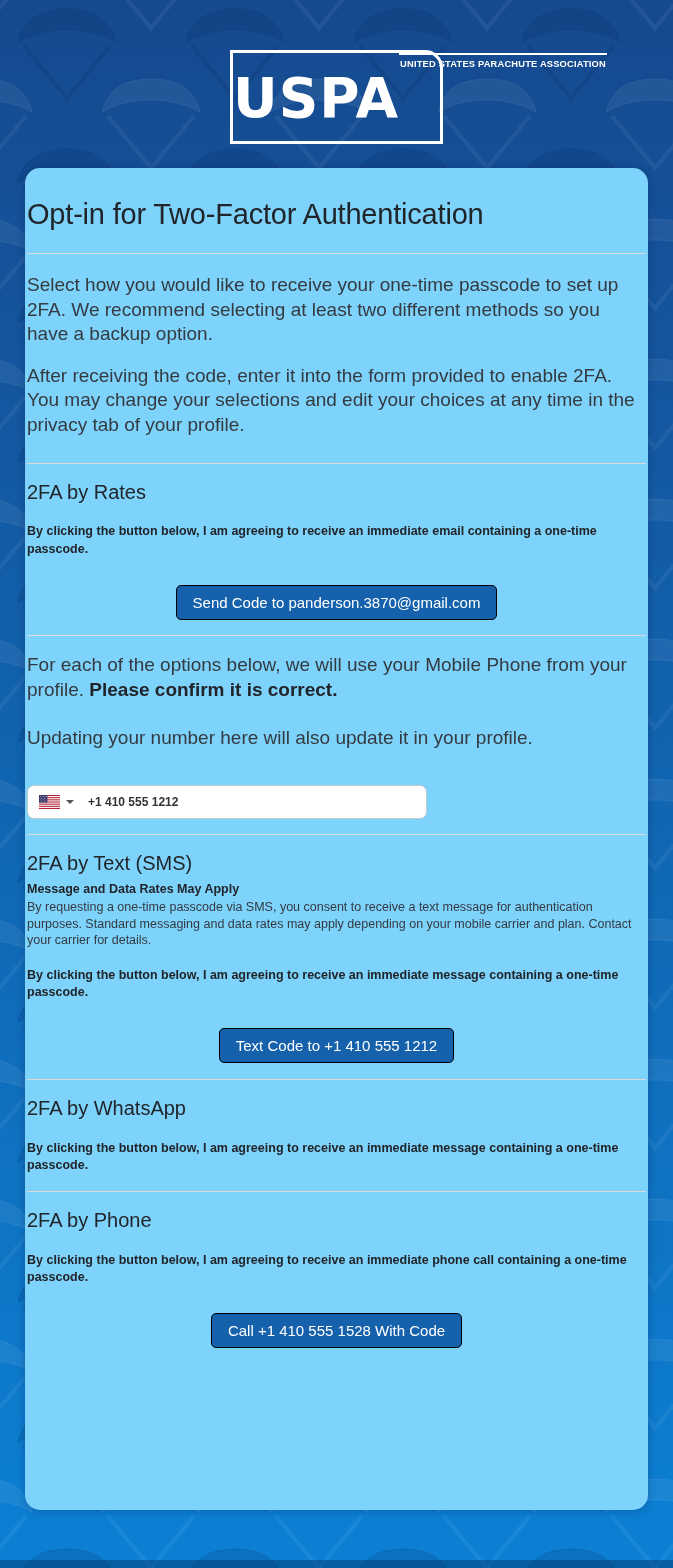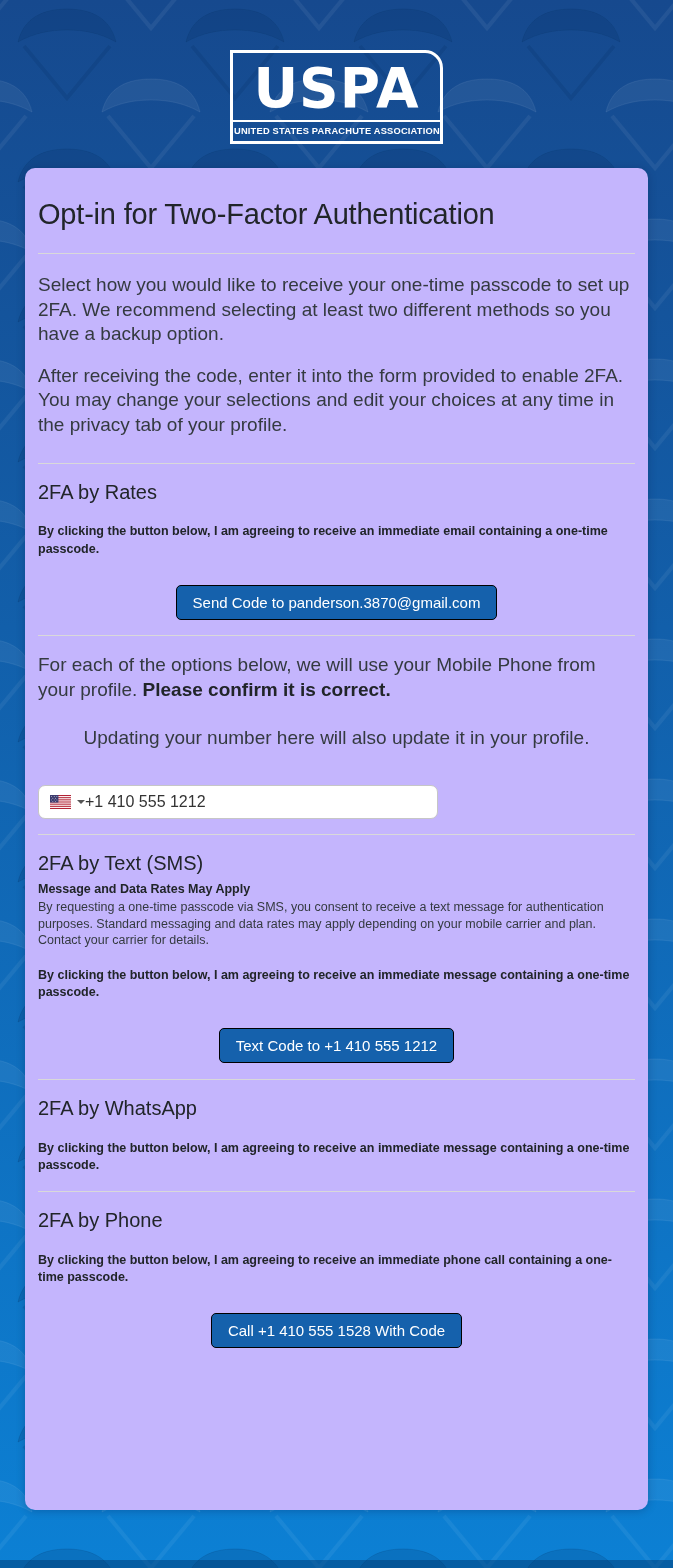--- a/index.html
+++ b/index.html
@@ -11,60 +11,60 @@
   }
   .bg { position:absolute; left:0; top:0; z-index:0; }
 
   
   .logo {
     position:relative; z-index:1;
     width:213px; height:94px;
     margin:50px auto 0;
     border:3px solid #ffffff;
     border-top-right-radius:18px;
-    display:flex; flex-direction:column;
+    display:flex; flex-direction:row;
     cursor:pointer;
   }
   .logo-acronym {
     flex:1; display:flex; align-items:center; justify-content:center;
     color:#fff; font-family:"DejaVu Sans",sans-serif; font-weight:700;
     font-size:55px; line-height:1; letter-spacing:1px; padding-top:3px;
   }
   .logo-name {
     border-top:2px solid #fff;
     color:#fff; font-weight:700; font-size:9.3px; letter-spacing:0.2px;
     padding:4px 1px 5px; white-space:nowrap;
   }
 
   
   .card {
     position:relative; z-index:1;
     margin:24px 25px 0;
     height:1342px;
-    background:#c4b5fd;
-    border-radius:10px;
-    padding:14px 13px 0;
+    background:#7dd3fc;
+    border-radius:15px;
+    padding:14px 2px 0;
     color:#212529;
     box-shadow:0 1px 8px rgba(0,20,60,0.25);
   }
   h1 {
     font-size:29px; font-weight:400; line-height:40px;
     letter-spacing:-0.2px; margin-top:12px; color:#212529;
   }
   h2 { font-size:20px; font-weight:400; line-height:27px; margin-top:15px; color:#212529; }
   hr { border:0; border-top:1px solid #d9d9d9; }
   .hr-title { margin-top:19px; }
   .hr-a { margin-top:26px; }
   .hr-b { margin-top:15px; }
   .hr-c { margin-top:16px; }
   p.body { font-size:19px; line-height:24.5px; color:#343a40; }
   .mt19 { margin-top:19px; }
   .mt16 { margin-top:16px; }
   .mt17 { margin-top:17px; }
-  .mt24 { margin-top:24px;text-align:center; }
+  .mt24 { margin-top:24px; }
   .consent {
     font-size:12.5px; font-weight:700; line-height:17.5px;
     color:#212529; margin-top:17px;
   }
   .consent.mt18 { margin-top:18px; }
   .rates-title { font-size:12.5px; font-weight:700; line-height:17.5px; margin-top:4px; color:#212529; }
   .rates-body { font-size:12.5px; font-weight:400; line-height:16.5px; margin-top:1px; color:#343a40; }
   .btn-row { text-align:center; margin-top:27px; }
   .btn-row.mt26 { margin-top:26px; }
   .btn {
@@ -90,21 +90,21 @@
     background:#fff;
     cursor:text;
   }
   .country-selector { display:flex; align-items:center; gap:6px; cursor:pointer; }
   .caret {
     width:0; height:0;
     border-left:4px solid transparent;
     border-right:4px solid transparent;
     border-top:4.5px solid #555;
   }
-  .phone-value { margin-left:0; font-size:16px; color:#333333; }
+  .phone-value { margin-left:14px; font-size:12px; color:#333333;font-weight:bold; }
 </style>
 </head>
 <body>
 
 <svg class="bg" width="673" height="1568" viewBox="0 0 673 1568" aria-hidden="true">
   <defs>
     <linearGradient id="grad" x1="0" y1="0" x2="0" y2="1">
       <stop offset="0" stop-color="#16498e"></stop>
       <stop offset="1" stop-color="#0c80d4"></stop>
     </linearGradient>

